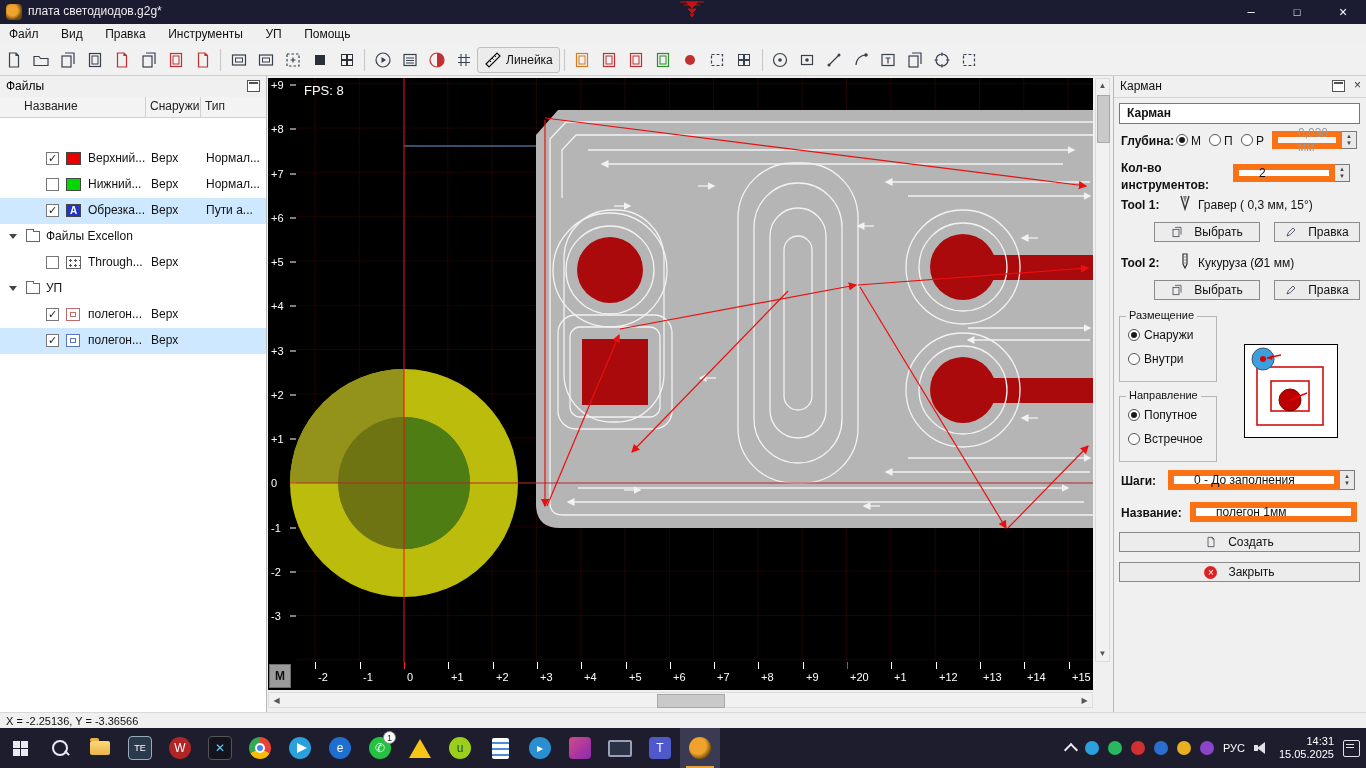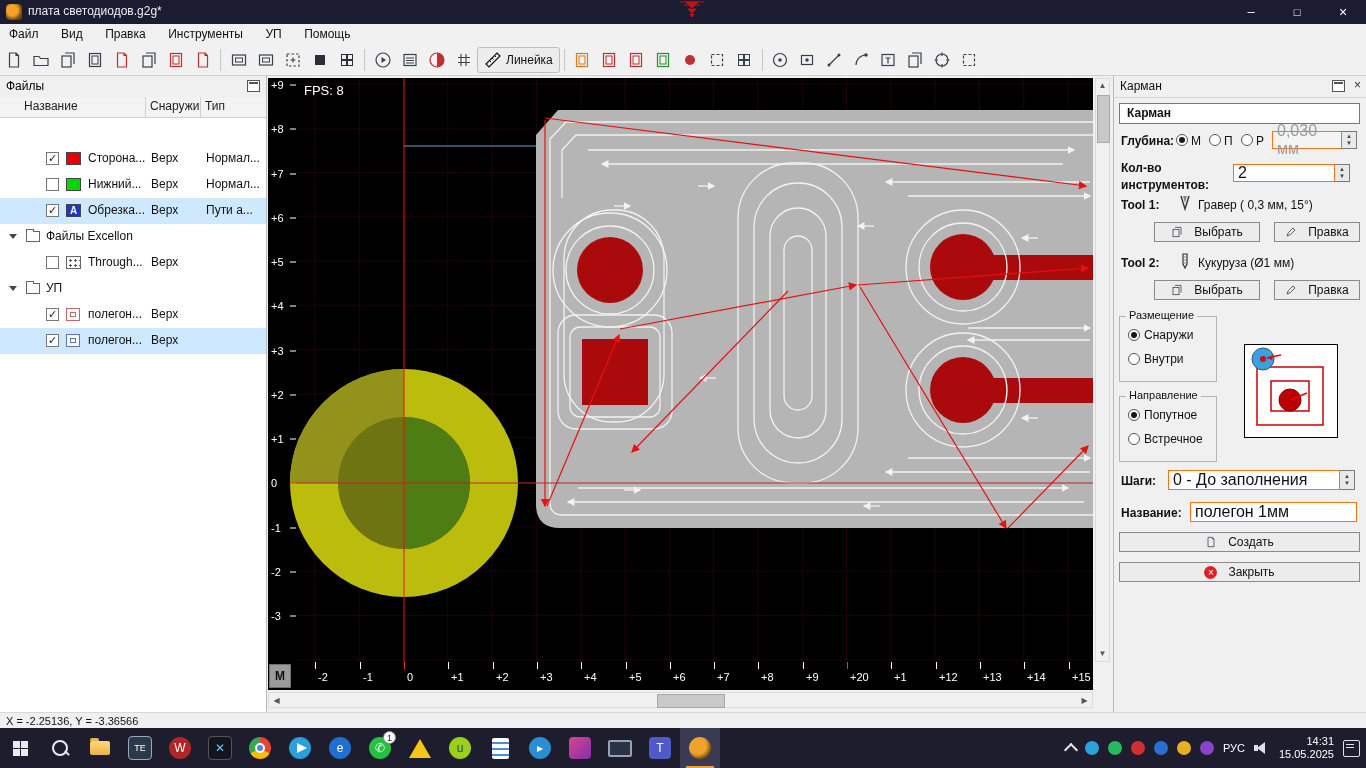--- a/index.html
+++ b/index.html
@@ -72,21 +72,21 @@
   
   #pocket{position:absolute;left:1113px;top:76px;width:253px;height:636px;background:#f0f0f0;border-left:1px solid #b9b9b9;font-size:12px;color:#111;}
   #pk-head{position:absolute;left:0;top:0;width:253px;height:21px;background:#f0f0f0;border-bottom:1px solid #d5d5d5;}
   #pk-head span.t{position:absolute;left:6px;top:3px;font-size:12px;}
   #pk-title{position:absolute;left:5px;top:27px;width:241px;height:21px;background:#fff;border:1px solid #777;box-sizing:border-box;
             font-weight:bold;line-height:19px;padding-left:7px;}
   .blabel{font-weight:bold;position:absolute;}
   .radio{position:absolute;width:12px;height:12px;border:1px solid #555;border-radius:50%;background:#fff;box-sizing:border-box;}
   .radio.on::after{content:'';position:absolute;left:2px;top:2px;width:6px;height:6px;border-radius:50%;background:#1a1a1a;}
   .rlabel{position:absolute;font-size:12px;}
-  .fld{position:absolute;background:#fff;border:1px solid #f97316;box-sizing:border-box;display:flex;align-items:center;padding:0 4px;font-size:16px;}
+  .fld{position:absolute;background:#fff;border:6px solid #f97316;box-sizing:border-box;display:flex;align-items:center;padding:0 20px;font-size:12px;}
   .fld.dis{background:#f4f4f4;color:#9a9a9a;}
   .spin{position:absolute;width:15px;border:1px solid #7a7a7a;border-left:none;box-sizing:border-box;background:#e9e9e9;
         display:flex;flex-direction:column;align-items:center;justify-content:center;color:#444;}
   .spin b{font-size:6px;line-height:7px;font-weight:normal;}
   .pbtn{position:absolute;background:#ececec;border:1px solid #8a8a8a;box-sizing:border-box;display:flex;align-items:center;justify-content:center;gap:11px;font-size:12px;color:#111;}
   .grp{position:absolute;border:1px solid #b5b5b5;}
   .grp .leg{position:absolute;top:-8px;left:6px;background:#f0f0f0;padding:0 3px;font-size:11px;}
   #preview{position:absolute;left:130px;top:268px;width:92px;height:92px;background:#fff;border:1px solid #000;}
   .toolico{position:absolute;width:14px;height:16px;}
   .closedot{width:13px;height:13px;border-radius:50%;background:#d22;color:#fff;font-size:10px;line-height:13px;text-align:center;}
@@ -419,21 +419,21 @@
       <span class="c" style="left:24px">Название</span>
       <span class="c" style="left:150px">Снаружи</span>
       <span class="c" style="left:205px">Тип</span>
       <span class="colsep" style="left:145px"></span>
       <span class="colsep" style="left:200px"></span>
     </div>
 
     <div class="trow" style="top:70px">
       <span class="cb">✓</span>
       <span class="sw" style="background-color: rgb(232, 0, 0);"></span>
-      <span class="tname">Сторона...</span>
+      <span class="tname">Верхний...</span>
       <span class="tside">Верх</span>
       <span class="ttype">Нормал...</span>
     </div>
     <div class="trow" style="top:96px">
       <span class="cb"></span>
       <span class="sw" style="background-color: rgb(0, 216, 0);"></span>
       <span class="tname">Нижний...</span>
       <span class="tside">Верх</span>
       <span class="ttype">Нормал...</span>
     </div>

